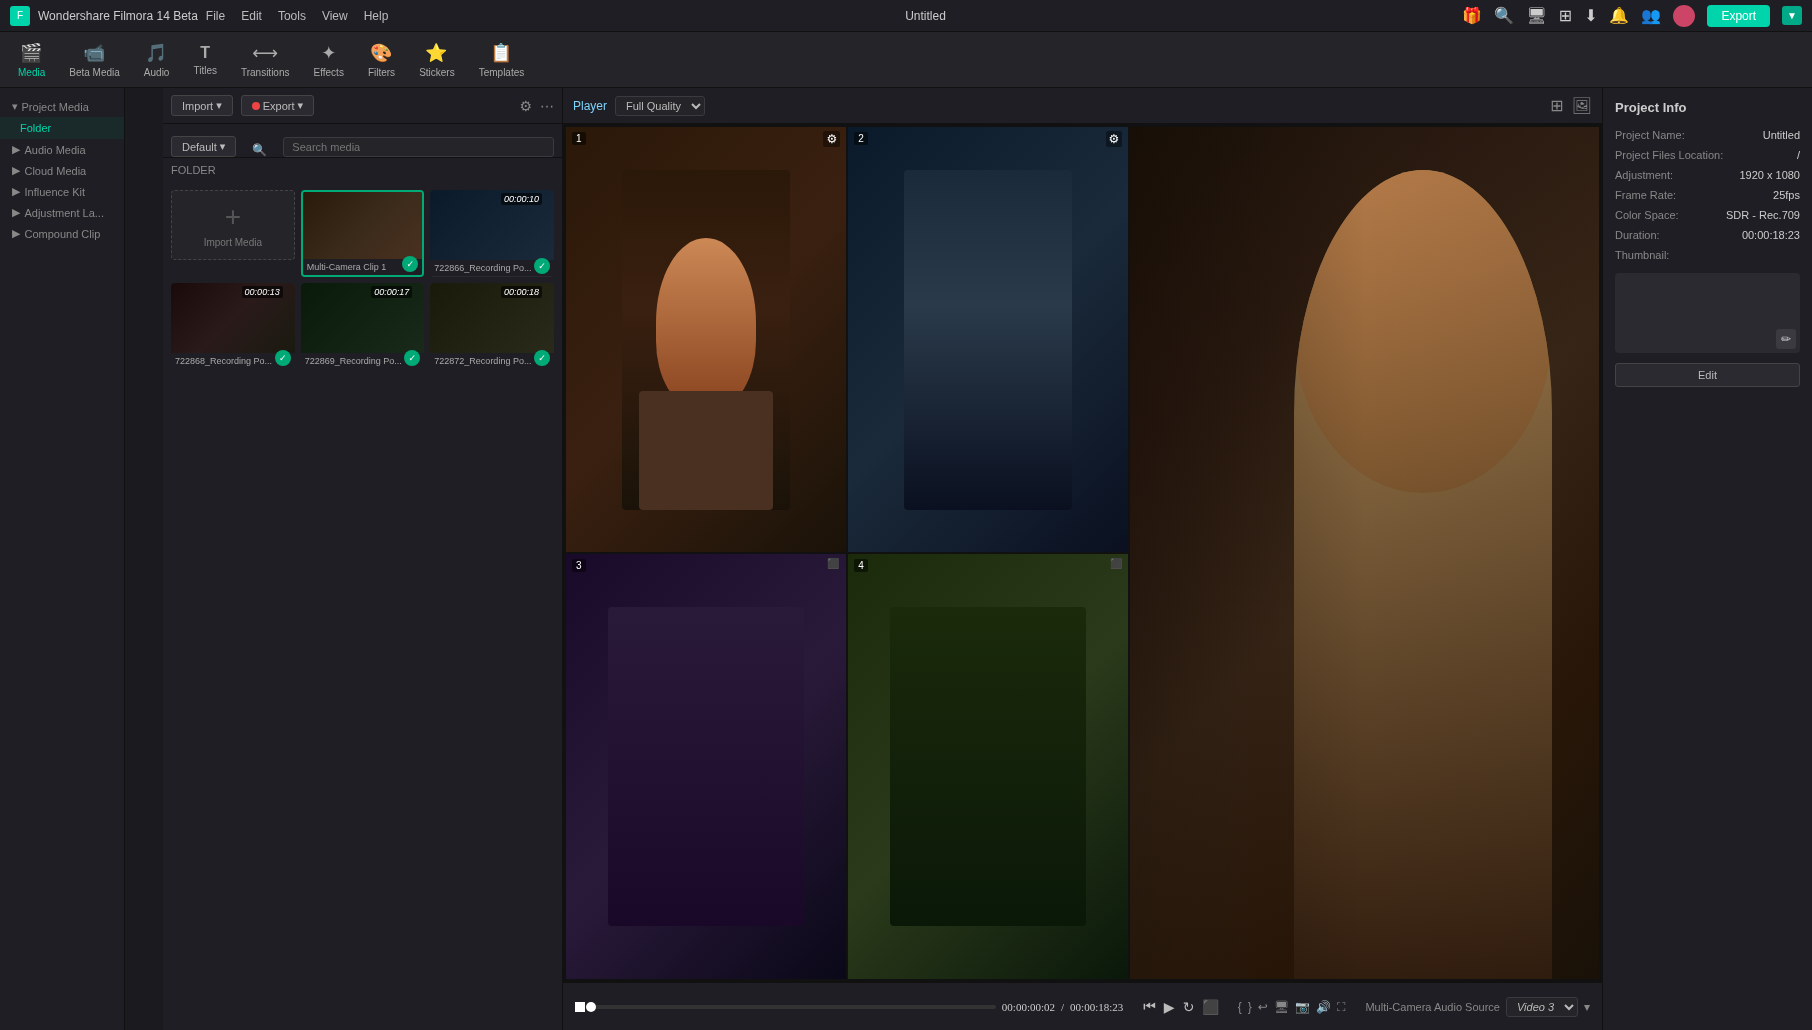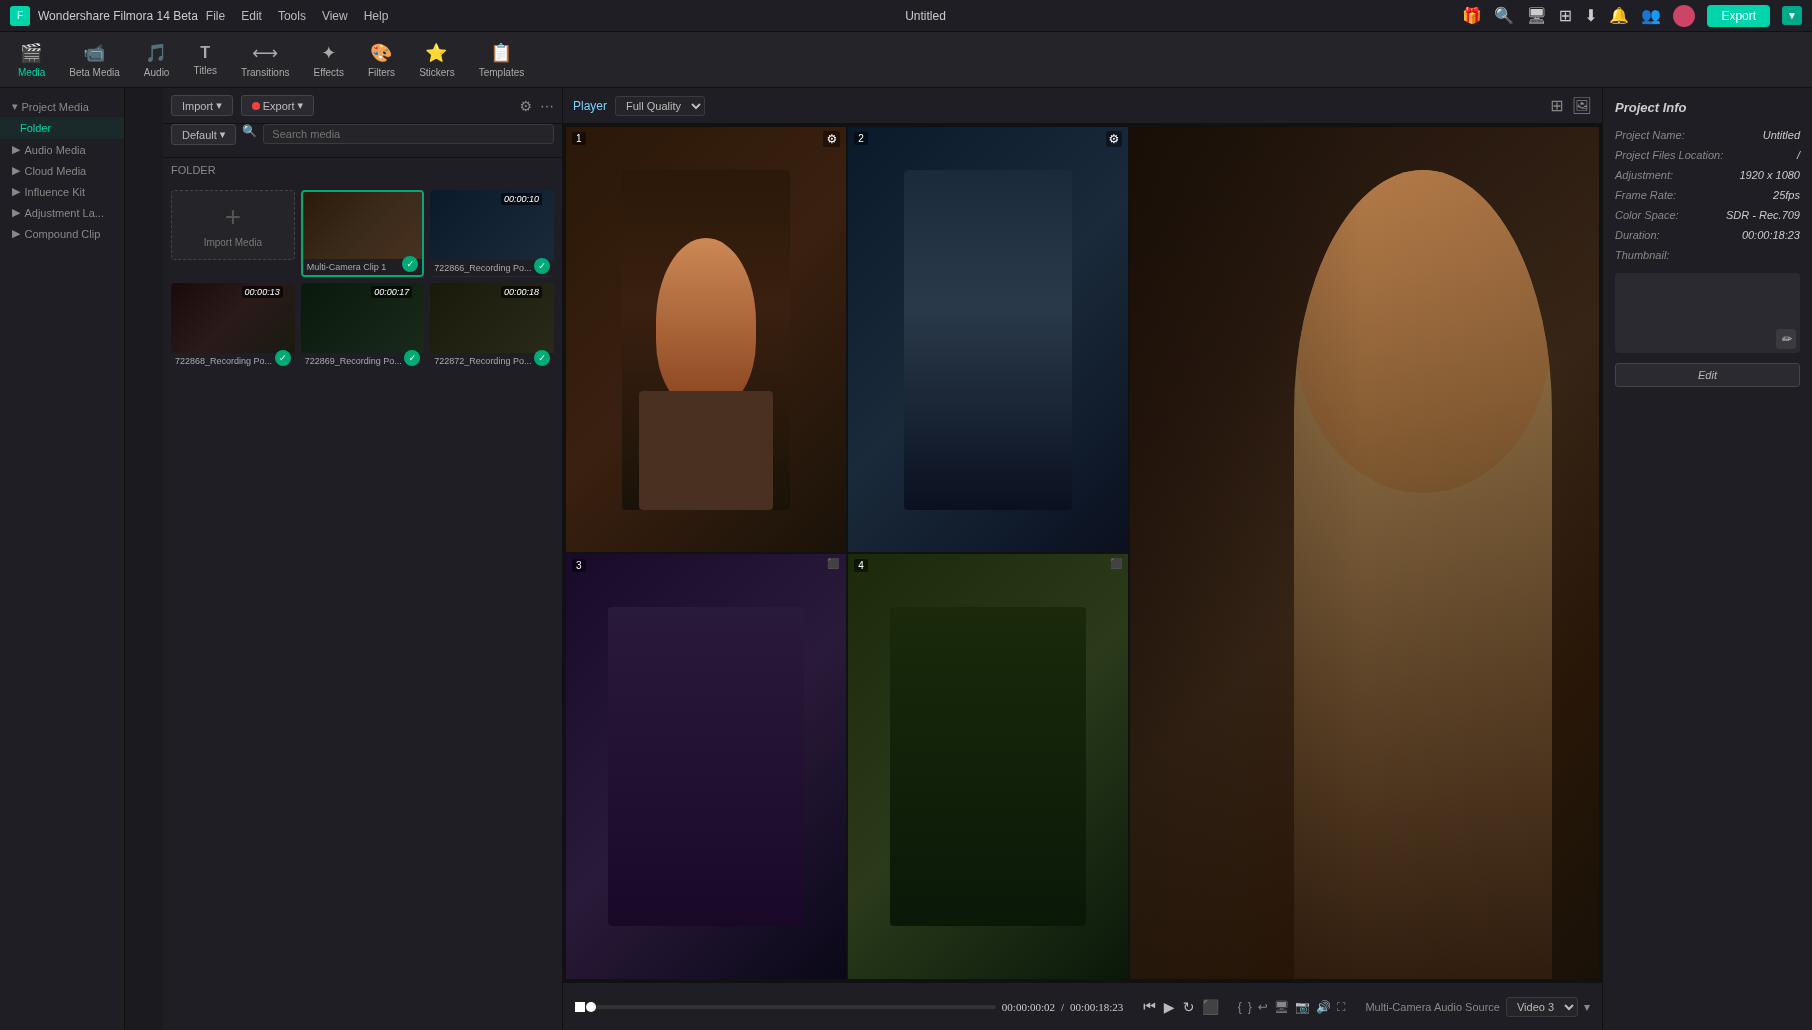--- a/index.html
+++ b/index.html
@@ -28,49 +28,49 @@
 
     
     #sidebar { width: 125px; background: #1e1e24; border-right: 1px solid #111; padding: 8px 0; }
     .sidebar-header { padding: 4px 12px; color: #888; font-size: 11px; display: flex; align-items: center; gap: 4px; cursor: pointer; }
     .sidebar-folder { padding: 5px 20px; color: #00d4aa; font-size: 11px; background: #1a2a2a; }
 
     
     #media-panel { width: 400px; background: #1e1e24; border-right: 1px solid #111; display: flex; flex-direction: column; margin-left: 38px; }
     .panel-toolbar { height: 36px; display: flex; align-items: center; padding: 0 8px; gap: 8px; border-bottom: 1px solid #111; }
     .btn-small { background: #2a2a30; border: 1px solid #444; color: #bbb; padding: 3px 10px; border-radius: 3px; font-size: 11px; cursor: pointer; display: flex; align-items: center; gap: 3px; }
-    .panel-sub-toolbar { height: 34px; display: flex; align-items: flex-start; padding: 0 8px; gap: 6px; border-bottom: 1px solid #111; }
+    .panel-sub-toolbar { height: 34px; display: flex; align-items: flex-end; padding: 0 8px; gap: 16px; border-bottom: 1px solid #111; }
     .folder-label { color: #888; font-size: 11px; padding: 6px 8px; }
     .media-grid { flex: 1; padding: 8px; display: grid; grid-template-columns: repeat(3, 1fr); gap: 6px; align-content: start; overflow-y: auto; }
     .media-thumb { position: relative; border-radius: 4px; overflow: hidden; cursor: pointer; background: #2a2a30; }
     .media-thumb .duration { position: absolute; top: 3px; right: 12px; font-size: 9px; color: #fff; background: rgba(0,0,0,0.6); padding: 1px 3px; border-radius: 2px; font-style: italic; }
     .media-thumb .check { position: absolute; bottom: 3px; right: 4px; width: 16px; height: 16px; background: #00aa77; border-radius: 50%; display: flex; align-items: center; justify-content: center; font-size: 9px; color: #fff; }
     .media-thumb .name { font-size: 9px; color: #aaa; padding: 3px 4px; white-space: nowrap; overflow: hidden; text-overflow: ellipsis; background: #1e1e24; }
     .import-thumb { display: flex; flex-direction: column; align-items: center; justify-content: center; aspect-ratio: 16/9; cursor: pointer; background: #252529; border: 1px dashed #444; border-radius: 4px; }
     .import-plus { font-size: 28px; color: #555; }
     .import-label { font-size: 10px; color: #777; margin-top: 4px; }
     .search-box { flex: 1; background: #252529; border: 1px solid #3a3a40; border-radius: 3px; padding: 3px 8px; color: #bbb; font-size: 11px; outline: none; }
 
     
     #player-area { flex: 1; display: flex; flex-direction: column; background: #16161a; }
     .player-toolbar { height: 36px; display: flex; align-items: center; padding: 0 10px; gap: 8px; background: #1e1e24; border-bottom: 1px solid #111; }
     .player-label { color: #7dd3fc; font-size: 12px; }
     .quality-select { background: #252529; border: 1px solid #3a3a40; color: #bbb; padding: 2px 6px; font-size: 11px; border-radius: 3px; cursor: pointer; }
     .player-bottom { height: 48px; display: flex; align-items: center; padding: 0 12px; gap: 8px; background: #1e1e24; border-top: 1px solid #111; }
     .timecode { color: #ccc; font-size: 11px; font-family: Liberation Serif, serif; }
     .audio-source { color: #888; font-size: 11px; }
-    .audio-select { background: #252529; border: 1px solid #3a3a40; color: #bbb; padding: 2px 6px; font-size: 11px; border-radius: 3px; }
+    .audio-select { background: #252529; border: 1px solid #3a3a40; color: #bbb; padding: 2px 6px; font-size: 11px; border-radius: 3px; font-style: italic; }
     .progress-bar { flex: 1; height: 4px; background: #333; border-radius: 2px; position: relative; }
     .progress-fill { height: 100%; background: #00d4aa; border-radius: 2px; width: 0%; }
     .progress-thumb { width: 10px; height: 10px; background: #fff; border-radius: 50%; position: absolute; top: -3px; left: 0%; transform: translateX(-50%); }
     .transport-btns { display: flex; gap: 4px; align-items: center; }
     .trans-btn { background: none; border: none; color: #bbb; font-size: 14px; cursor: pointer; padding: 2px; }
 
     
-    #info-panel { width: 210px; background: #1e1e24; border-left: 1px solid #111; padding: 12px; font-style: italic; }
+    #info-panel { width: 210px; background: #1e1e24; border-left: 1px solid #111; padding: 12px; }
     .info-title { color: #ccc; font-size: 13px; font-weight: bold; margin-bottom: 14px; }
     .info-row { display: flex; justify-content: space-between; margin-bottom: 8px; }
     .info-key { color: #888; font-size: 11px; }
     .info-val { color: #ccc; font-size: 11px; text-align: right; }
     .info-thumb-area { margin-top: 12px; width: 100%; height: 80px; background: #2a2a30; border-radius: 4px; position: relative; display: flex; align-items: center; justify-content: center; }
     .edit-icon { position: absolute; bottom: 4px; right: 4px; background: #3a3a40; border-radius: 3px; width: 20px; height: 20px; display: flex; align-items: center; justify-content: center; cursor: pointer; }
     .edit-btn { width: 100%; margin-top: 10px; background: #2a2a30; border: 1px solid #444; color: #bbb; padding: 5px; border-radius: 3px; font-size: 11px; cursor: pointer; text-align: center; }
 
     .search-icon { color: #666; font-size: 12px; }
     .filter-icon { font-size: 14px; color: #888; cursor: pointer; }

